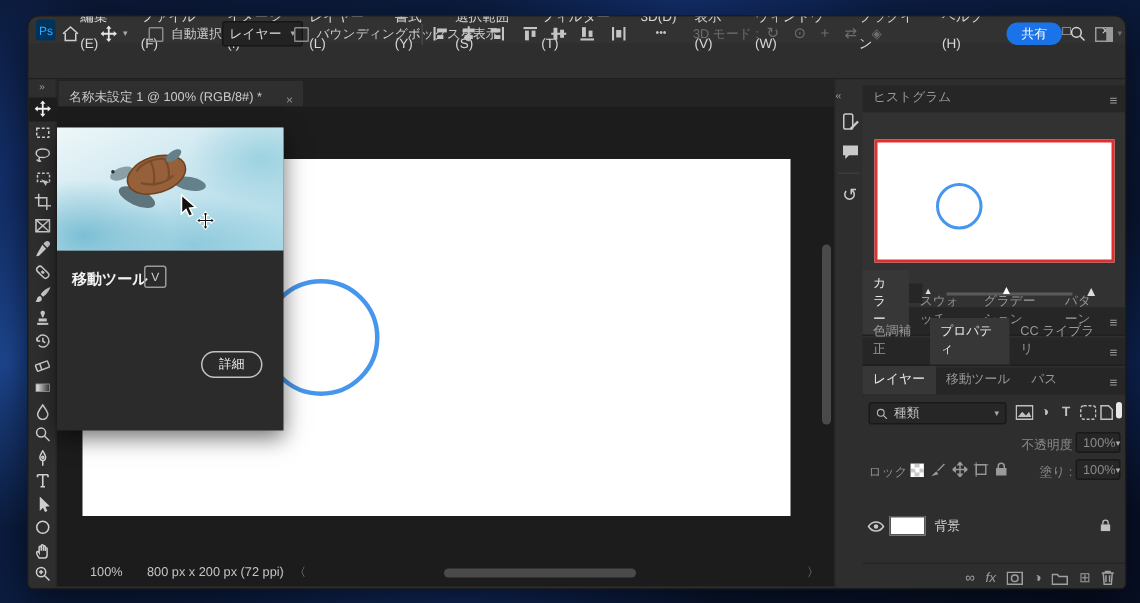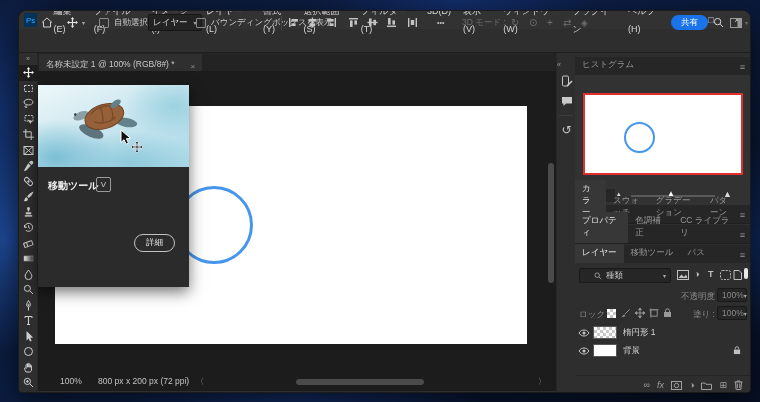--- a/index.html
+++ b/index.html
@@ -459,36 +459,36 @@
     </div>
 
     <div class="ptabbar hdrrow" style="top:152px">
       <span class="ptab act">カラー</span>
       <span class="ptab">スウォッチ</span>
       <span class="ptab">グラデーション</span>
       <span class="ptab">パターン</span>
       <span class="pmenu">≡</span>
     </div>
     <div class="ptabbar hdrrow" style="top:172px">
+      <span class="ptab">色調補正</span>
       <span class="ptab act">プロパティ</span>
-      <span class="ptab">色調補正</span>
       <span class="ptab">CC ライブラリ</span>
       <span class="pmenu">≡</span>
     </div>
     <div class="ptabbar hdrrow" style="top:192px">
       <span class="ptab act">レイヤー</span>
       <span class="ptab">移動ツール</span>
       <span class="ptab">パス</span>
       <span class="pmenu">≡</span>
     </div>
 
     <div id="laybody">
 
       <div class="r" style="left:4px;top:5px;width:92px;height:15px">
-        <span class="fbox" style="width:100%;height:100%;gap:4px;padding-left:14px;box-sizing:border-box">
+        <span class="fbox" style="width:100%;height:100%;gap:4px;padding-left:4px;box-sizing:border-box">
           <svg width="8" height="8" viewBox="0 0 11 11">
               <circle cx="4.4" cy="4.4" r="3.1" stroke="#b9b9b9" fill="none"></circle>
               <line x1="6.8" y1="6.8" x2="10" y2="10" stroke="#b9b9b9"></line>
             </svg>
           <span>種類</span>
           <span class="car" style="margin-left:auto;padding-right:4px">▾</span>
         </span>
       </div>
       <span class="r ico" style="left:102px;top:7px">
         <svg width="12" height="10" viewBox="0 0 12 10">
@@ -543,30 +543,20 @@
           </svg>
       </span>
       <span class="r gtxt nw" style="left:118px;top:46px">塗り :</span>
       <div class="r" style="left:142px;top:43px;width:30px;height:14px">
         <span class="fbox gtxt" style="width:100%;height:100%;padding-left:4px;box-sizing:border-box">
           <span>100%</span>
           <span class="car" style="margin-left:auto;padding-right:2px">▾</span>
         </span>
       </div>
 
-      <div class="lrow" style="top:62px">
-        <span class="eye">
-          <svg width="12" height="8" viewBox="0 0 12 8">
-              <path d="M1 4C2.5 1.7 4.2 1 6 1s3.5.7 5 3C9.5 6.3 7.8 7 6 7S2.5 6.3 1 4Z" stroke="#c9c9c9" fill="none"></path>
-              <circle cx="6" cy="4" r="1.5" fill="#c9c9c9"></circle>
-            </svg>
-        </span>
-        <span class="thumb checker"></span>
-        <span class="lname nw">楕円形 1</span>
-      </div>
       <div class="lrow" style="top:80px">
         <span class="eye">
           <svg width="12" height="8" viewBox="0 0 12 8">
               <path d="M1 4C2.5 1.7 4.2 1 6 1s3.5.7 5 3C9.5 6.3 7.8 7 6 7S2.5 6.3 1 4Z" stroke="#c9c9c9" fill="none"></path>
               <circle cx="6" cy="4" r="1.5" fill="#c9c9c9"></circle>
             </svg>
         </span>
         <span class="thumb" style="background:#fff"></span>
         <span class="lname nw">背景</span>
         <span class="ico" style="margin-left:auto;margin-right:10px">

